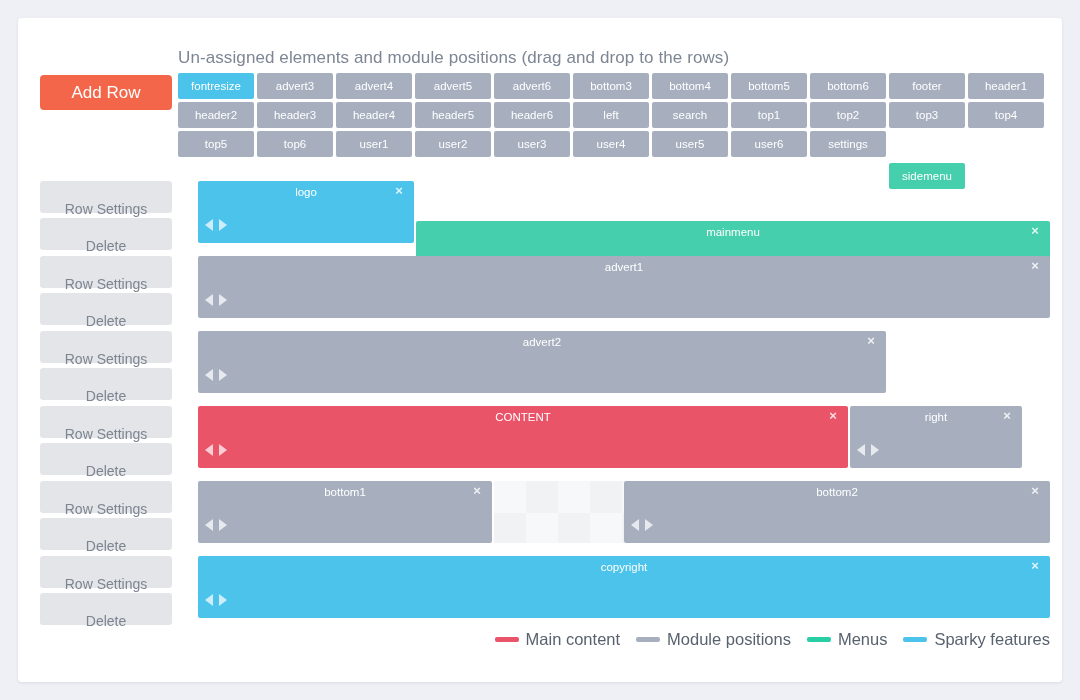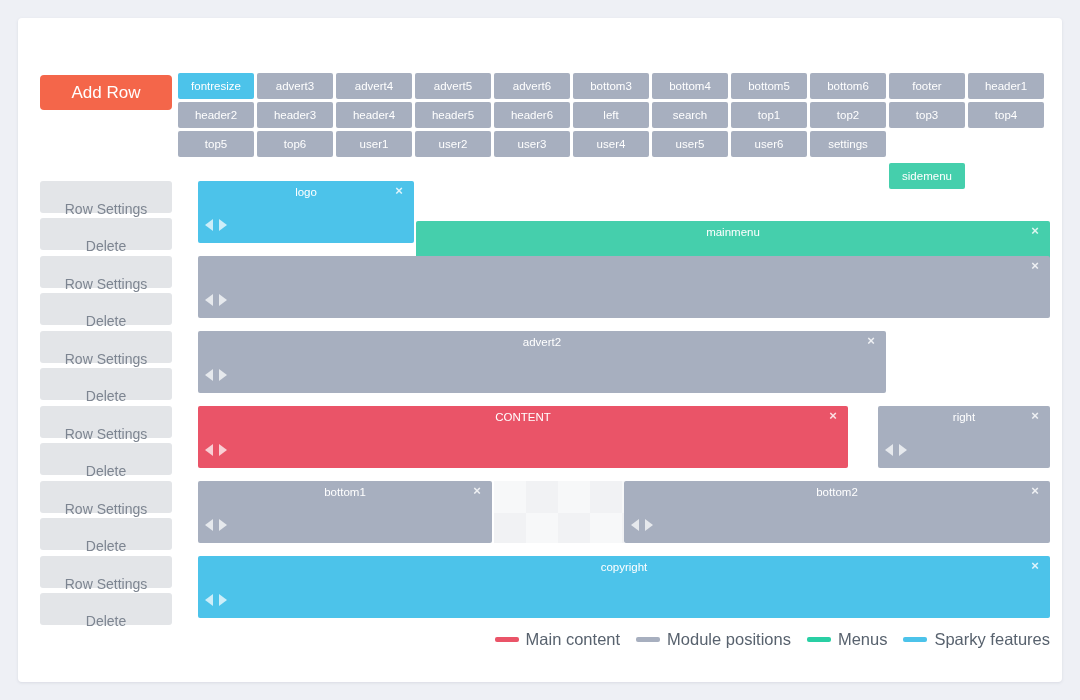--- a/index.html
+++ b/index.html
@@ -124,21 +124,20 @@
     padding: 16px;
   }
 
   .row-canvas {
     position: absolute;
     left: 158px;
     top: 0;
     width: 852px;
     height: 62px;
     display: flex;
-    justify-content: space-between;
   }
 
   .slot-empty {
     height: 62px;
     background-color: #f7f8f9;
     background-image:
       linear-gradient(45deg, #f1f2f4 25%, transparent 25%, transparent 75%, #f1f2f4 75%),
       linear-gradient(45deg, #f1f2f4 25%, transparent 25%, transparent 75%, #f1f2f4 75%);
     background-size: 64px 64px;
     background-position: 0 0, 32px 32px;
@@ -224,20 +223,21 @@
     font-size: 16.5px;
     color: #58626e;
     white-space: nowrap;
   }
 </style>
 </head>
 <body>
 
 <div class="app-frame">
 
+  <div class="palette-title">Un-assigned elements and module positions (drag and drop to the rows)</div>
 
   <div class="addrow-wrap">
     <button class="add-row-button">Add Row</button>
   </div>
 
   <div class="palette" id="palette">
       <div class="palette-row">
         <div class="tag c-blue">fontresize</div>
         <div class="tag c-grey">advert3</div>
         <div class="tag c-grey">advert4</div>
@@ -302,20 +302,21 @@
           </div>
         </div>
       </div>
       <div class="row">
         <div class="row-controls">
           <button class="row-btn">Row Settings</button>
           <button class="row-btn">Delete</button>
         </div>
         <div class="row-canvas">
           <div class="block c-grey" style="width: 852px;">
+            <div class="block-label">advert1</div>
             <div class="block-close">×</div>
             <div class="block-arrows">
               <div class="arrow arrow-left"></div>
               <div class="arrow arrow-right"></div>
             </div>
           </div>
         </div>
       </div>
       <div class="row">
         <div class="row-controls">

